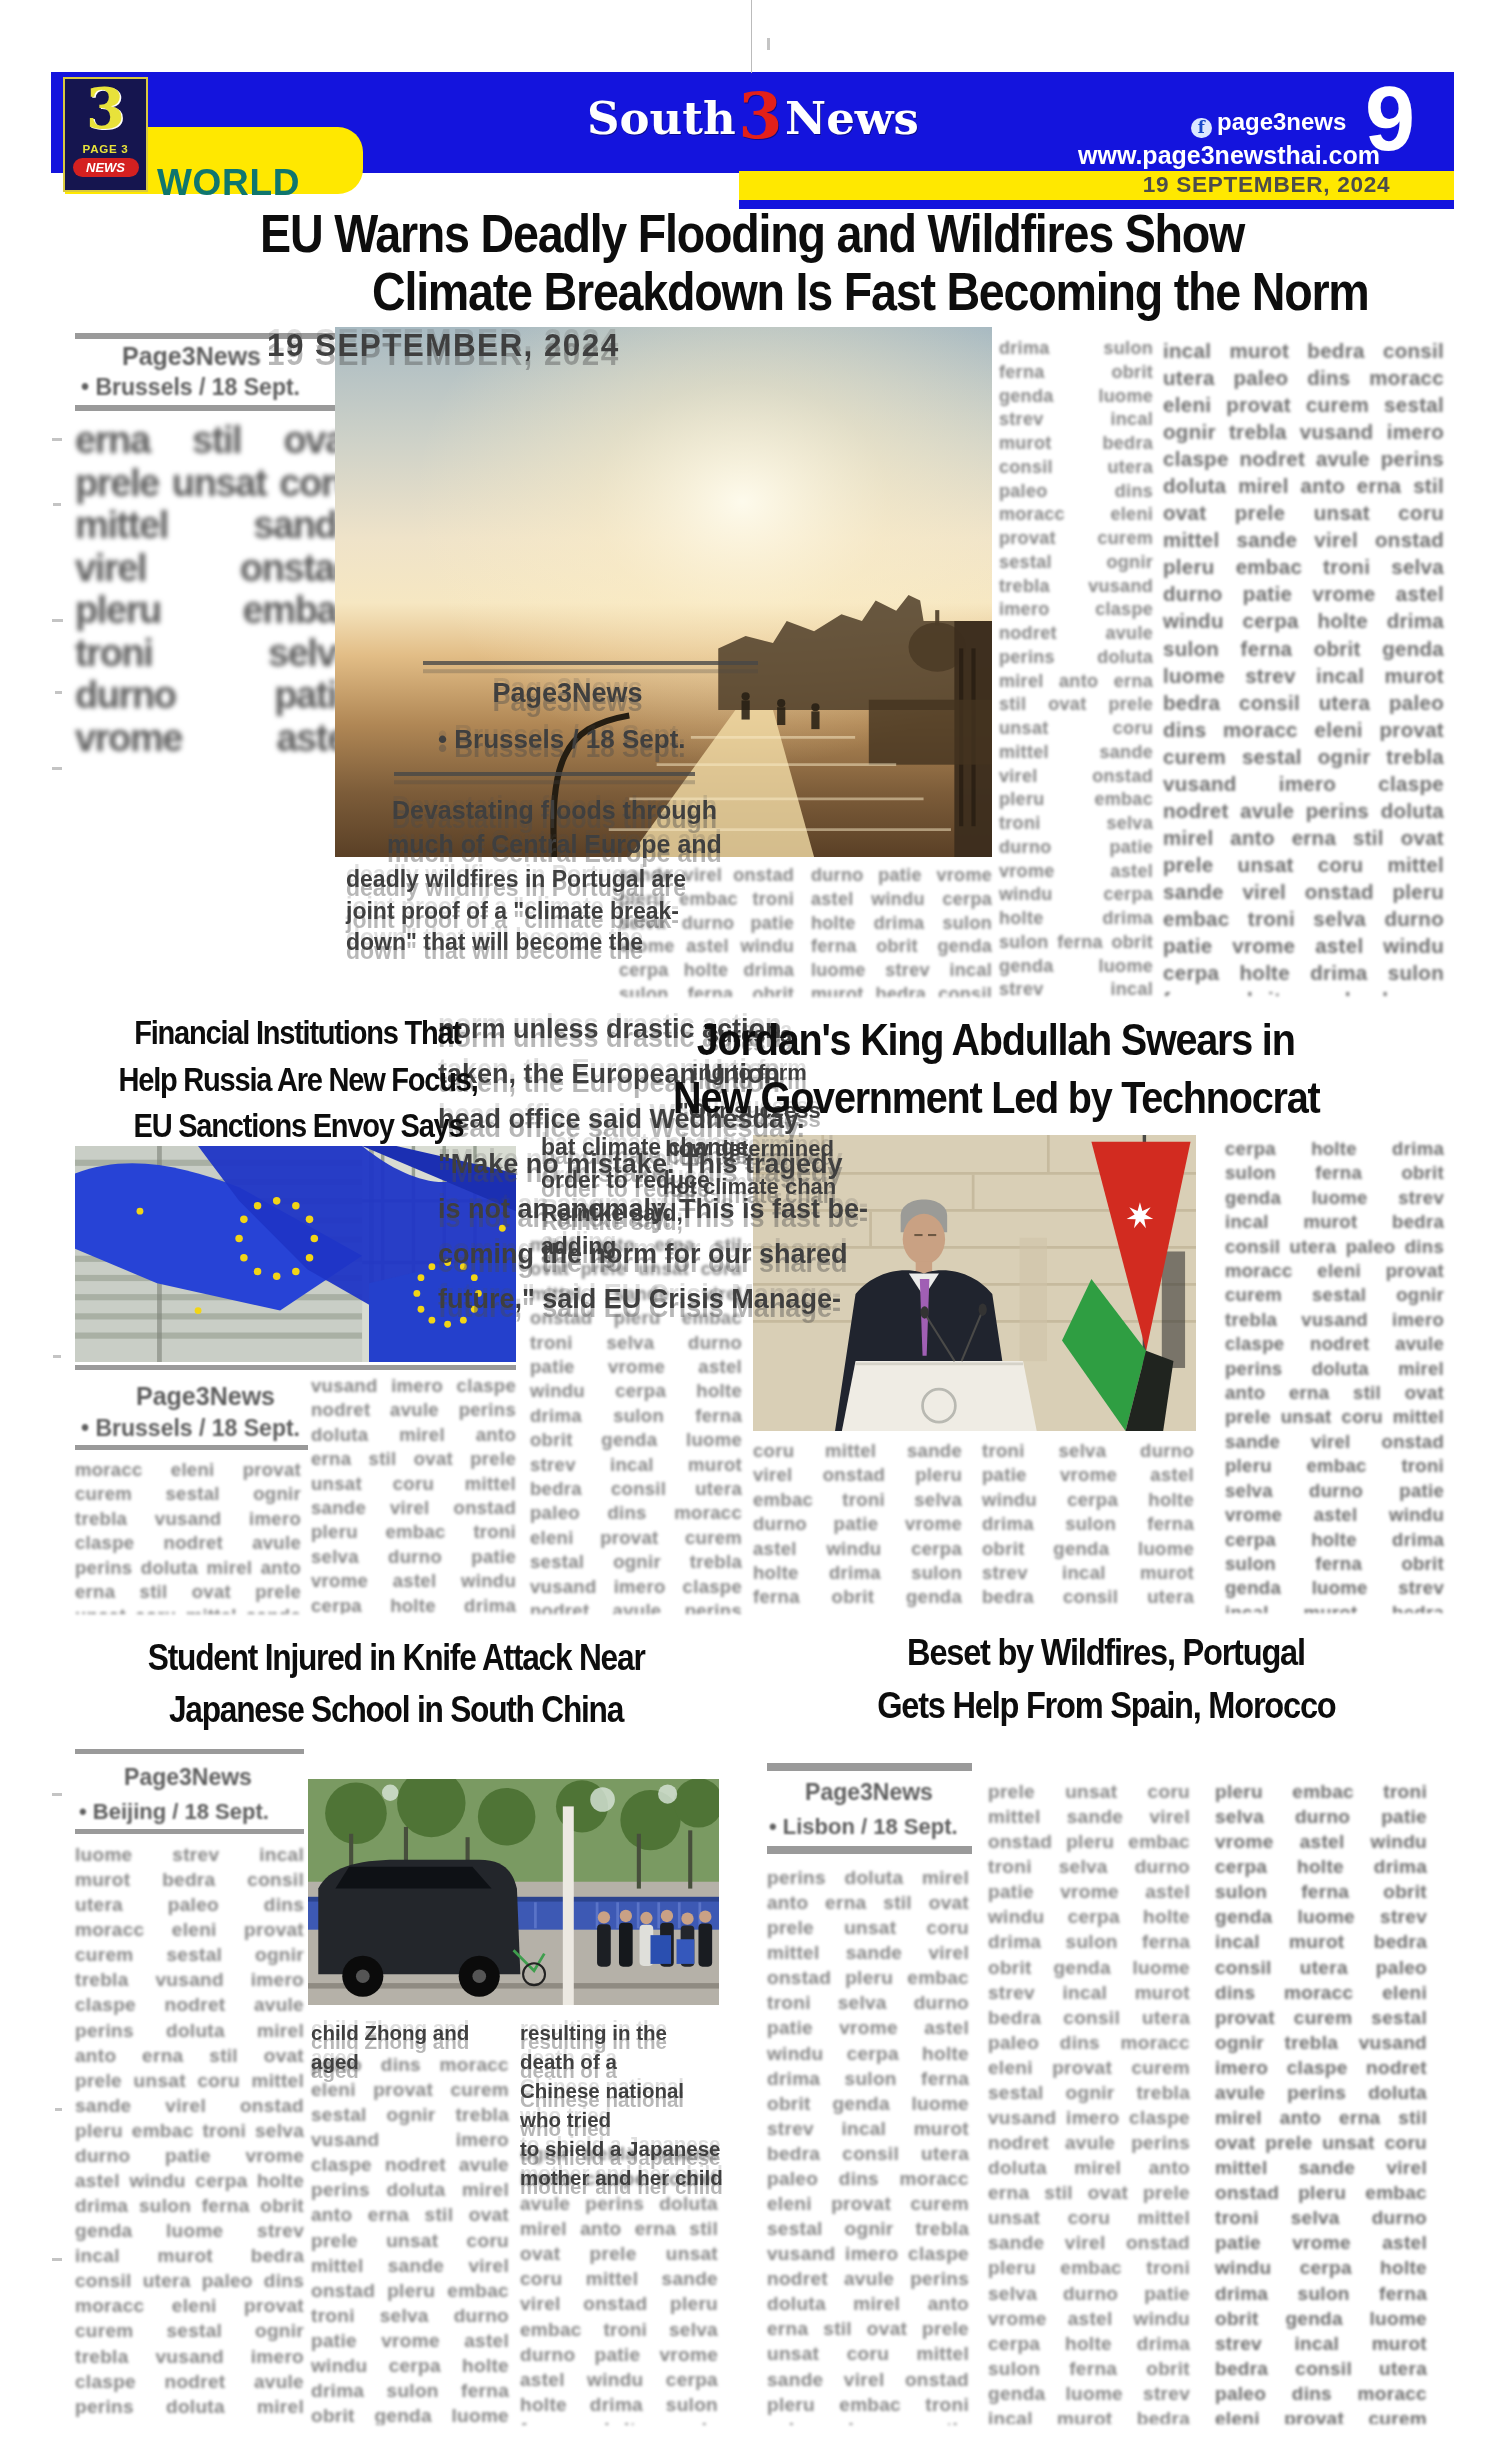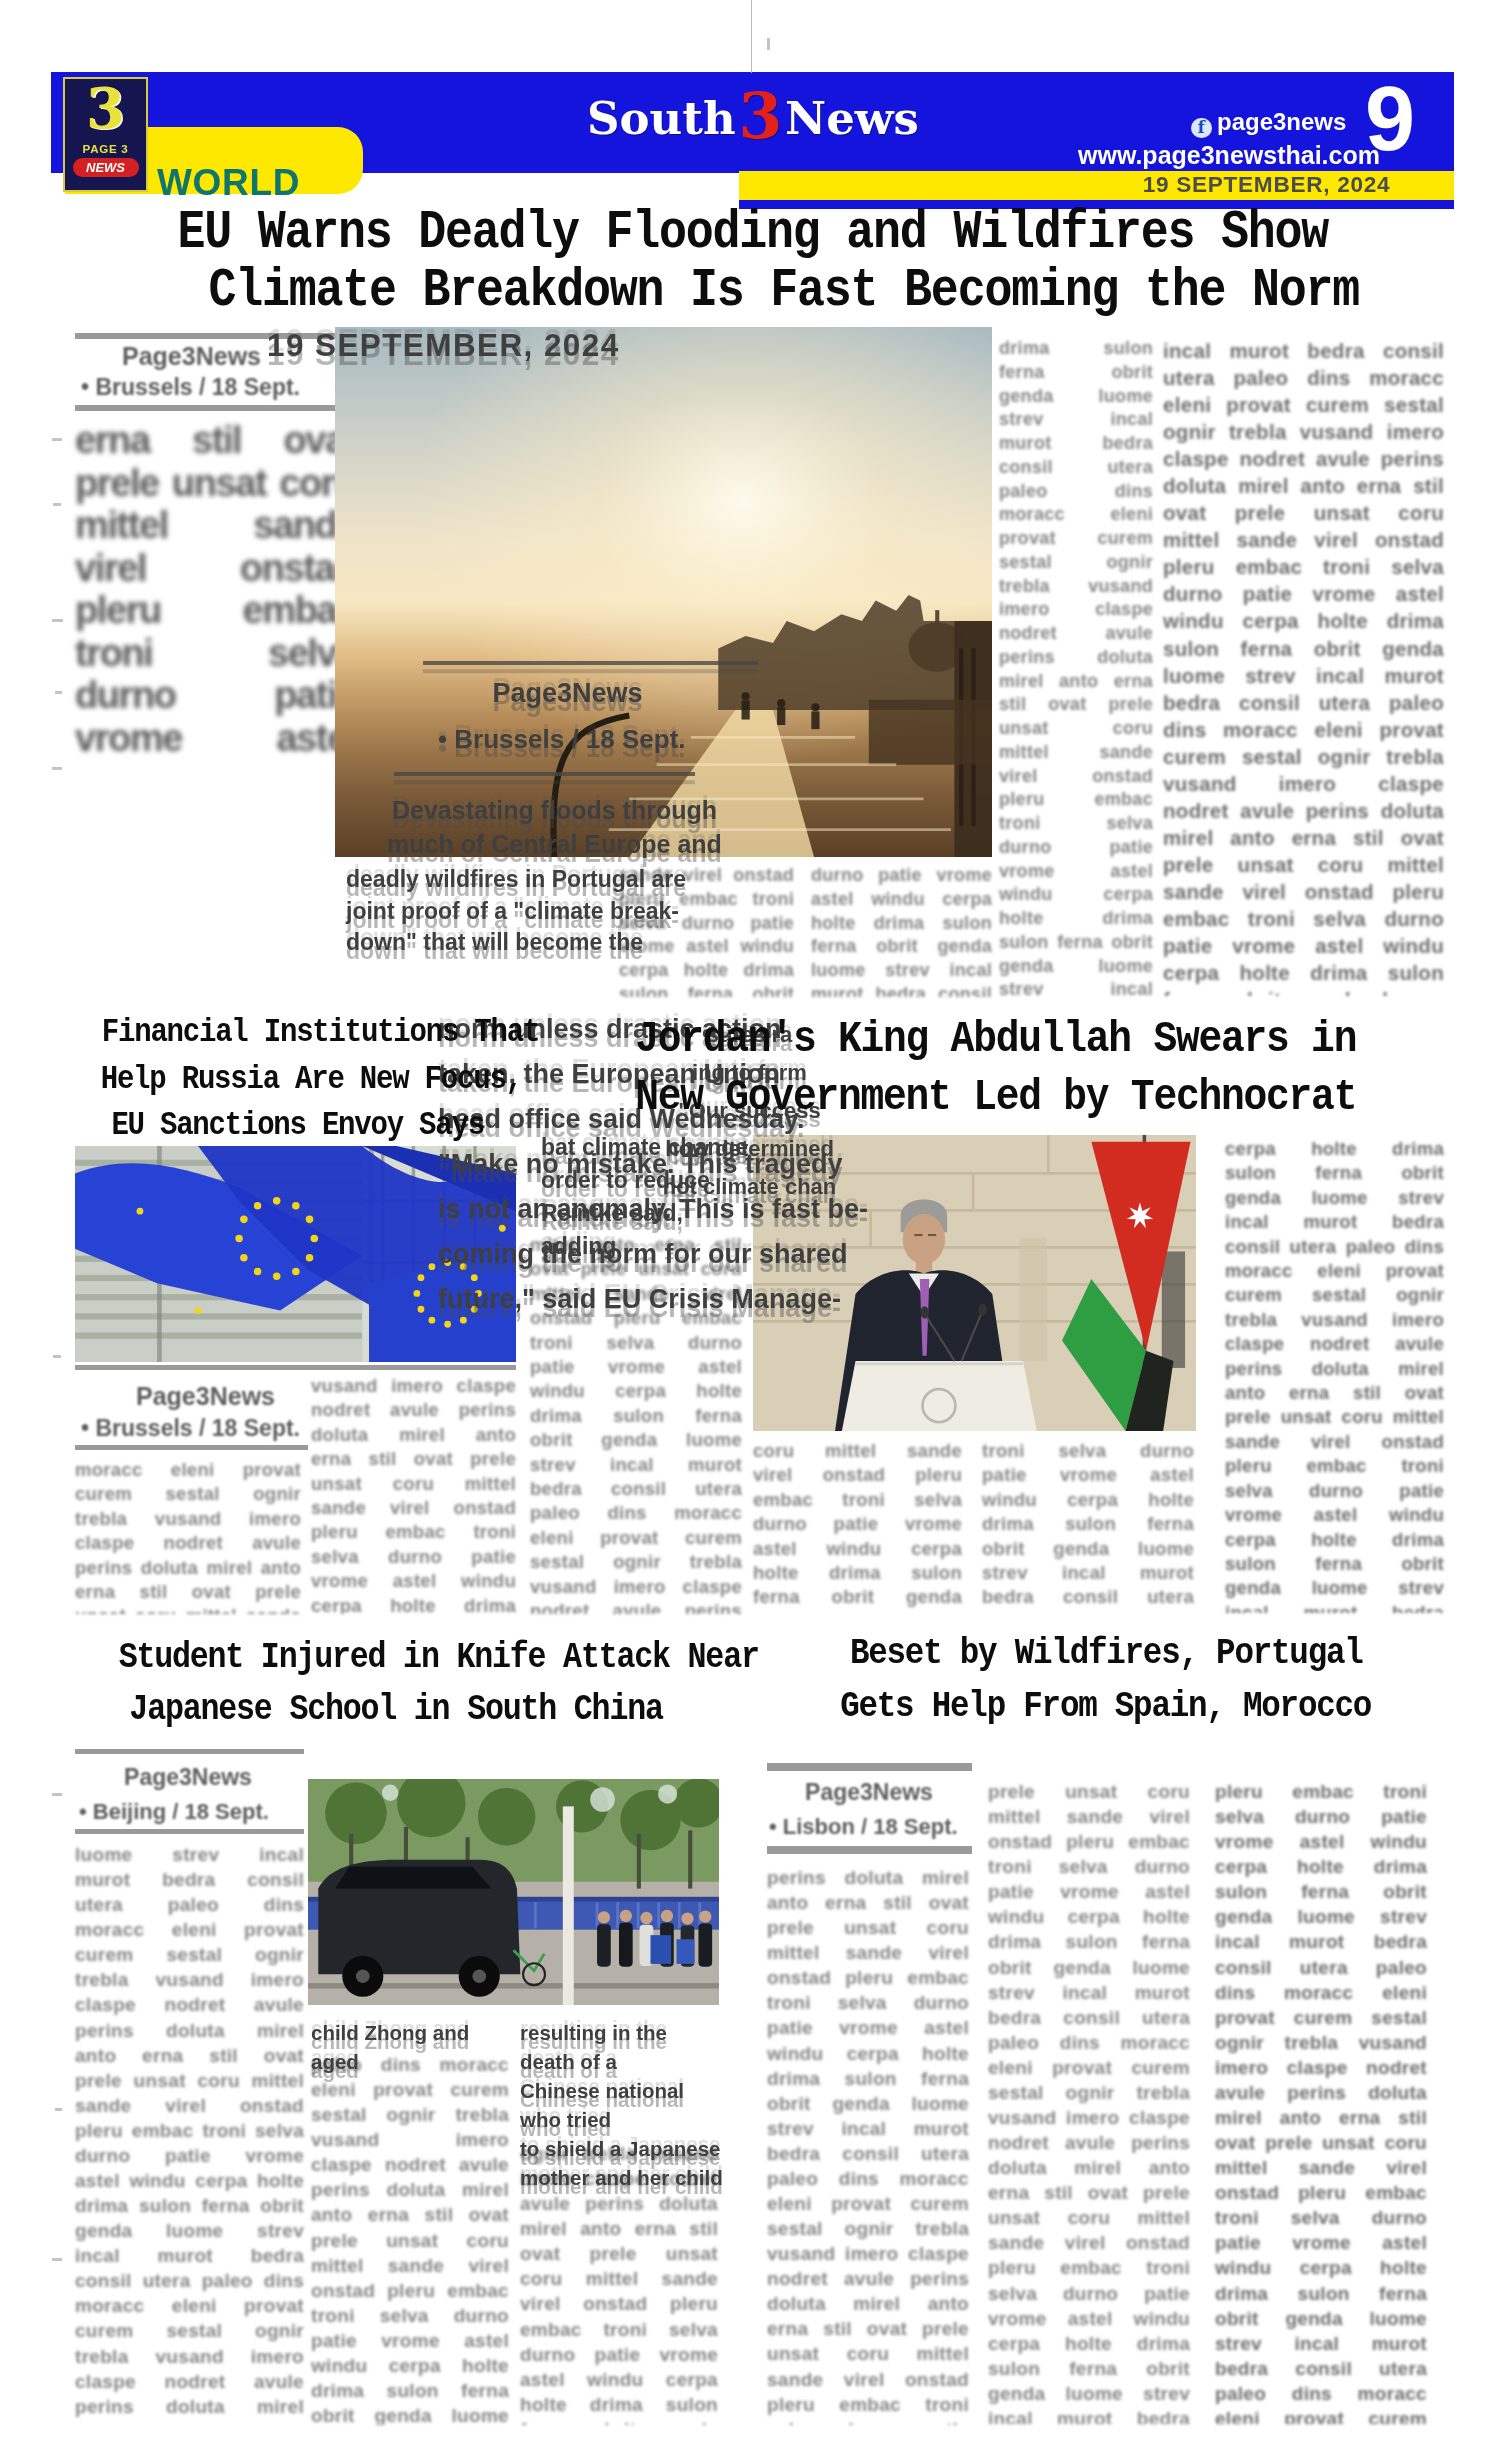--- a/index.html
+++ b/index.html
@@ -1,21 +1,21 @@
 <!DOCTYPE html>
 <html style="font-size:11px"><head>
 <meta charset="utf-8">
 <style>
   html,body{margin:0;padding:0;background:#ffffff;}
   .page{position:relative;width:1506px;height:2438px;background:#fff;overflow:hidden;
         font-family:"Liberation Sans",sans-serif;}
   .abs{position:absolute;}
   .center{text-align:center;}
   
-  .hl{font-weight:bold;color:#0d0d0d;white-space:nowrap;font-family:Liberation Mono, monospace;}
+  .hl{font-weight:bold;color:#0d0d0d;white-space:nowrap;}
   .hl .cond{display:inline-block;transform:scaleX(.88);transform-origin:center;letter-spacing:-1.4px;}
   
   .ghost{color:#3f3f3f;font-weight:bold;filter:blur(0.6px);
          text-shadow:0 9px 0 rgba(75,75,75,.40),0 -4.8px 0 rgba(75,75,75,.18);}
   .ghost-rule{background:#474747;opacity:.78;filter:blur(0.7px);box-shadow:0 8.2px 0 rgba(70,70,70,.35);}
   
   .garble{color:#868686;font-weight:bold;filter:blur(1.6px);text-align:justify;
           line-height:1.32;letter-spacing:0.3px;word-spacing:2.7px;overflow:hidden;}
   .garble.dark{color:#6d6d6d;}
   .bigGarble{color:#5a5a5a;font-weight:bold;filter:blur(2.5px);letter-spacing:-1.4px;

